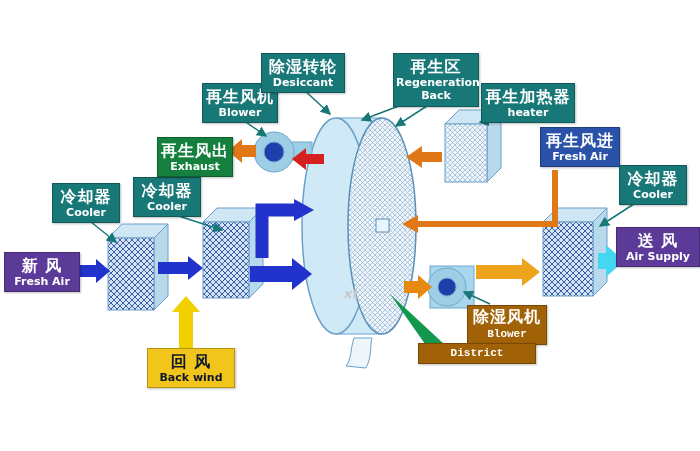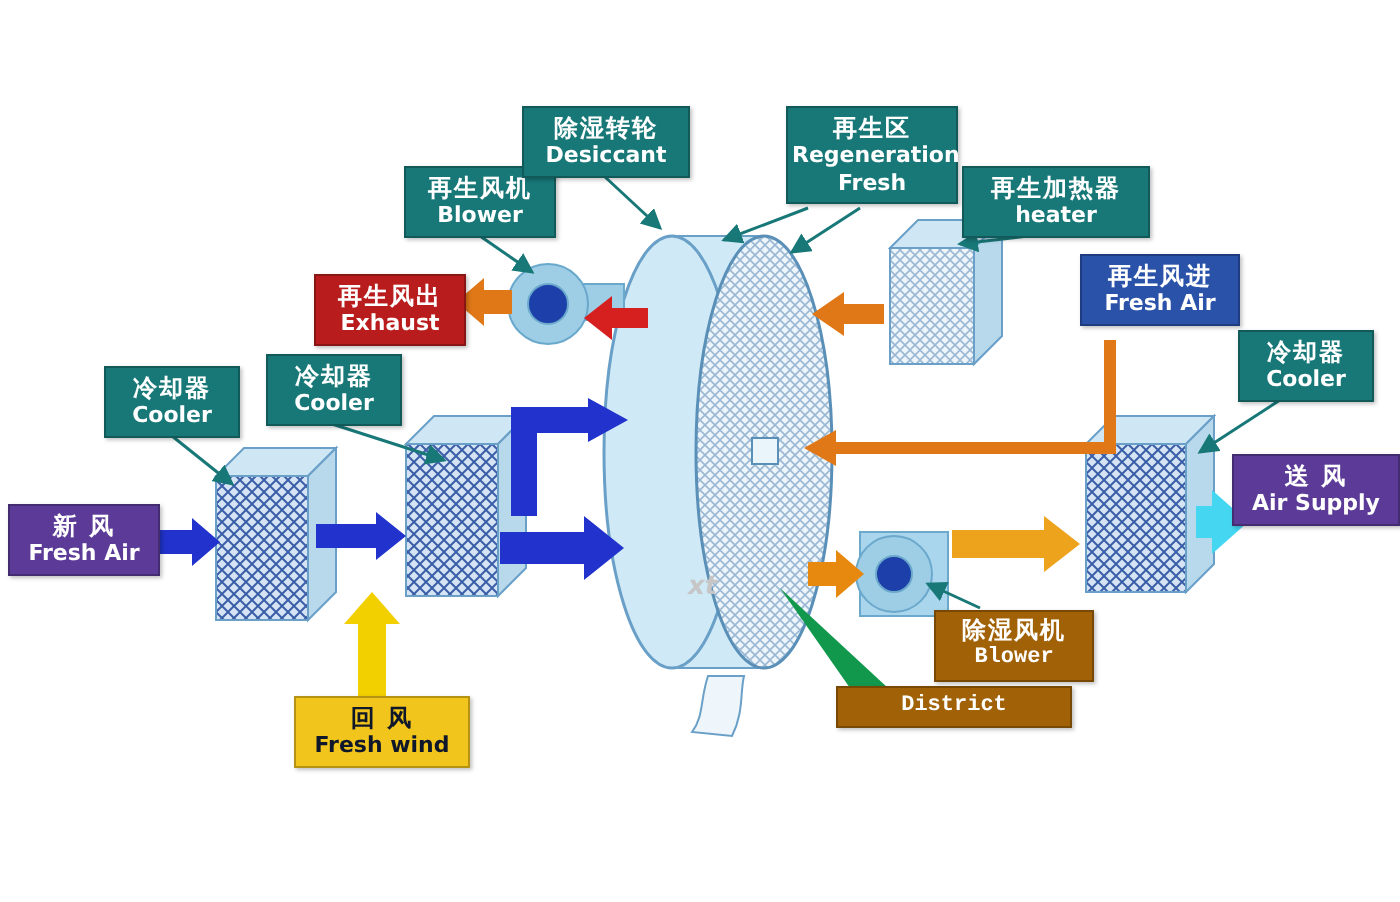--- a/index.html
+++ b/index.html
@@ -1,25 +1,25 @@
 <!DOCTYPE html>
 <html><head>
 <meta charset="utf-8">
 <style>
   html,body{margin:0;padding:0;background:#fff;font-family:"DejaVu Sans","Liberation Sans",sans-serif;}
   #stage{position:relative;width:700px;height:451px;background:#ffffff;overflow:hidden;}
   #bg{position:absolute;left:0;top:0;}
   .lbl{position:absolute;text-align:center;font-weight:bold;color:#fff;
        padding:3px 2px;line-height:1.2;border:1px solid rgba(0,0,0,.25);
        box-shadow:1px 1px 2px rgba(0,0,0,.25);}
-  .lbl .zh{font-size:12px;letter-spacing:1px;}
+  .lbl .zh{font-size:16px;letter-spacing:1px;}
   .lbl .en{font-size:11px;}
   .teal{background:#187878;}
   .purple{background:#5b3b97;}
-  .orange{background:#b91c1c;}
+  .orange{background:#15803d;}
   .yellow{background:#f2c51d;color:#0f172a;}
   .blue{background:#2a52a8;}
   .green{background:#a16207;font-family:Liberation Mono, monospace;}
   .watermark{position:absolute;left:344px;top:286px;color:#c6c6c6;font-size:13px;font-style:italic;font-weight:bold;}
 </style>
 </head>
 <body>
 
 <div id="stage">
 
@@ -124,37 +124,37 @@
   <div class="lbl teal" style="left:52px;top:183px;width:62px">
     <div class="zh">冷却器</div>
     <div class="en">Cooler</div>
   </div>
   <div class="lbl teal" style="left:133px;top:177px;width:62px">
     <div class="zh">冷却器</div>
     <div class="en">Cooler</div>
   </div>
   <div class="lbl yellow" style="left:147px;top:348px;width:82px">
     <div class="zh">回 风</div>
-    <div class="en">Fresh wind</div>
+    <div class="en">Back wind</div>
   </div>
   <div class="lbl teal" style="left:202px;top:83px;width:70px">
     <div class="zh">再生风机</div>
     <div class="en">Blower</div>
   </div>
   <div class="lbl orange" style="left:157px;top:137px;width:70px">
     <div class="zh">再生风出</div>
     <div class="en">Exhaust</div>
   </div>
   <div class="lbl teal" style="left:261px;top:53px;width:78px">
     <div class="zh">除湿转轮</div>
     <div class="en">Desiccant</div>
   </div>
   <div class="lbl teal" style="left:393px;top:53px;width:80px">
     <div class="zh">再生区</div>
-    <div class="en">Regeneration Fresh</div>
+    <div class="en">Regeneration Back</div>
   </div>
   <div class="lbl teal" style="left:481px;top:83px;width:88px">
     <div class="zh">再生加热器</div>
     <div class="en">heater</div>
   </div>
   <div class="lbl blue" style="left:540px;top:127px;width:74px">
     <div class="zh">再生风进</div>
     <div class="en">Fresh Air</div>
   </div>
   <div class="lbl teal" style="left:619px;top:165px;width:62px">

